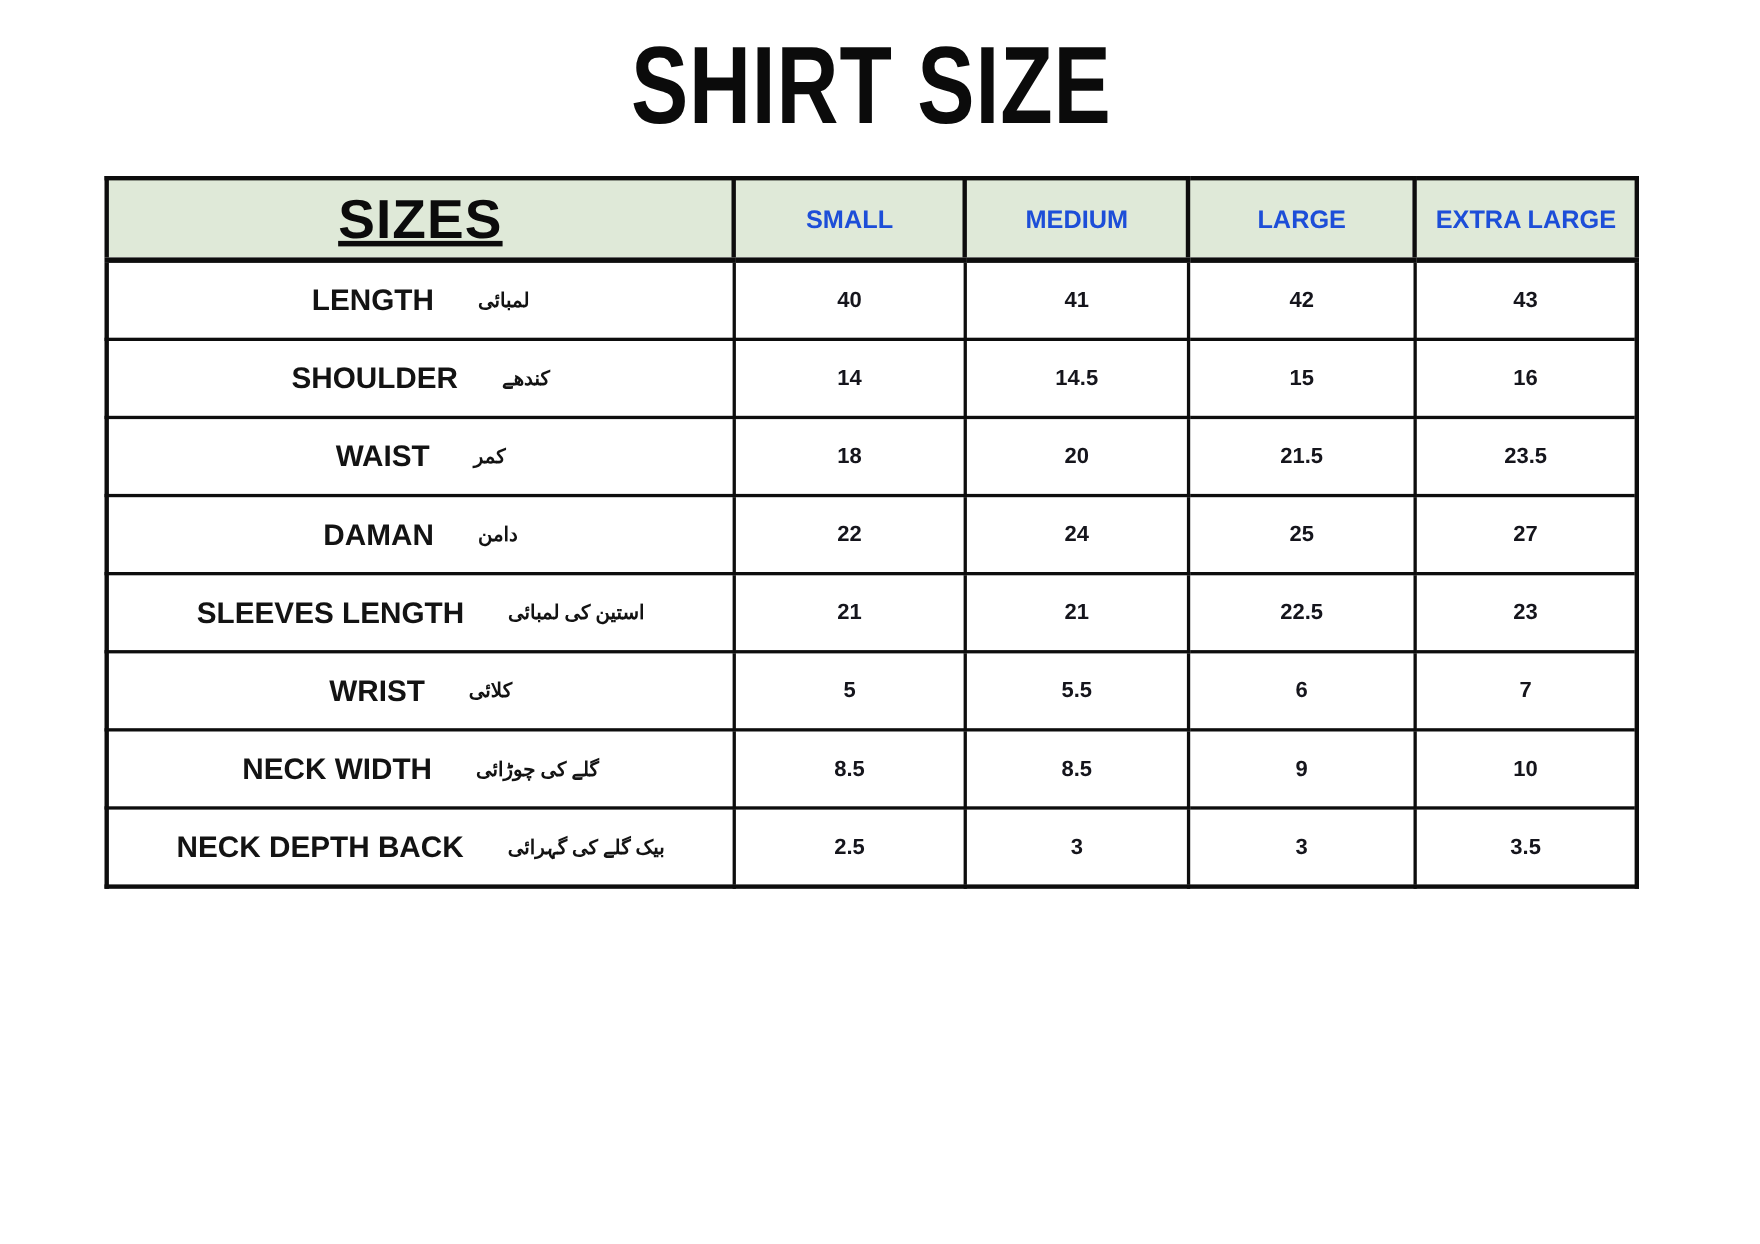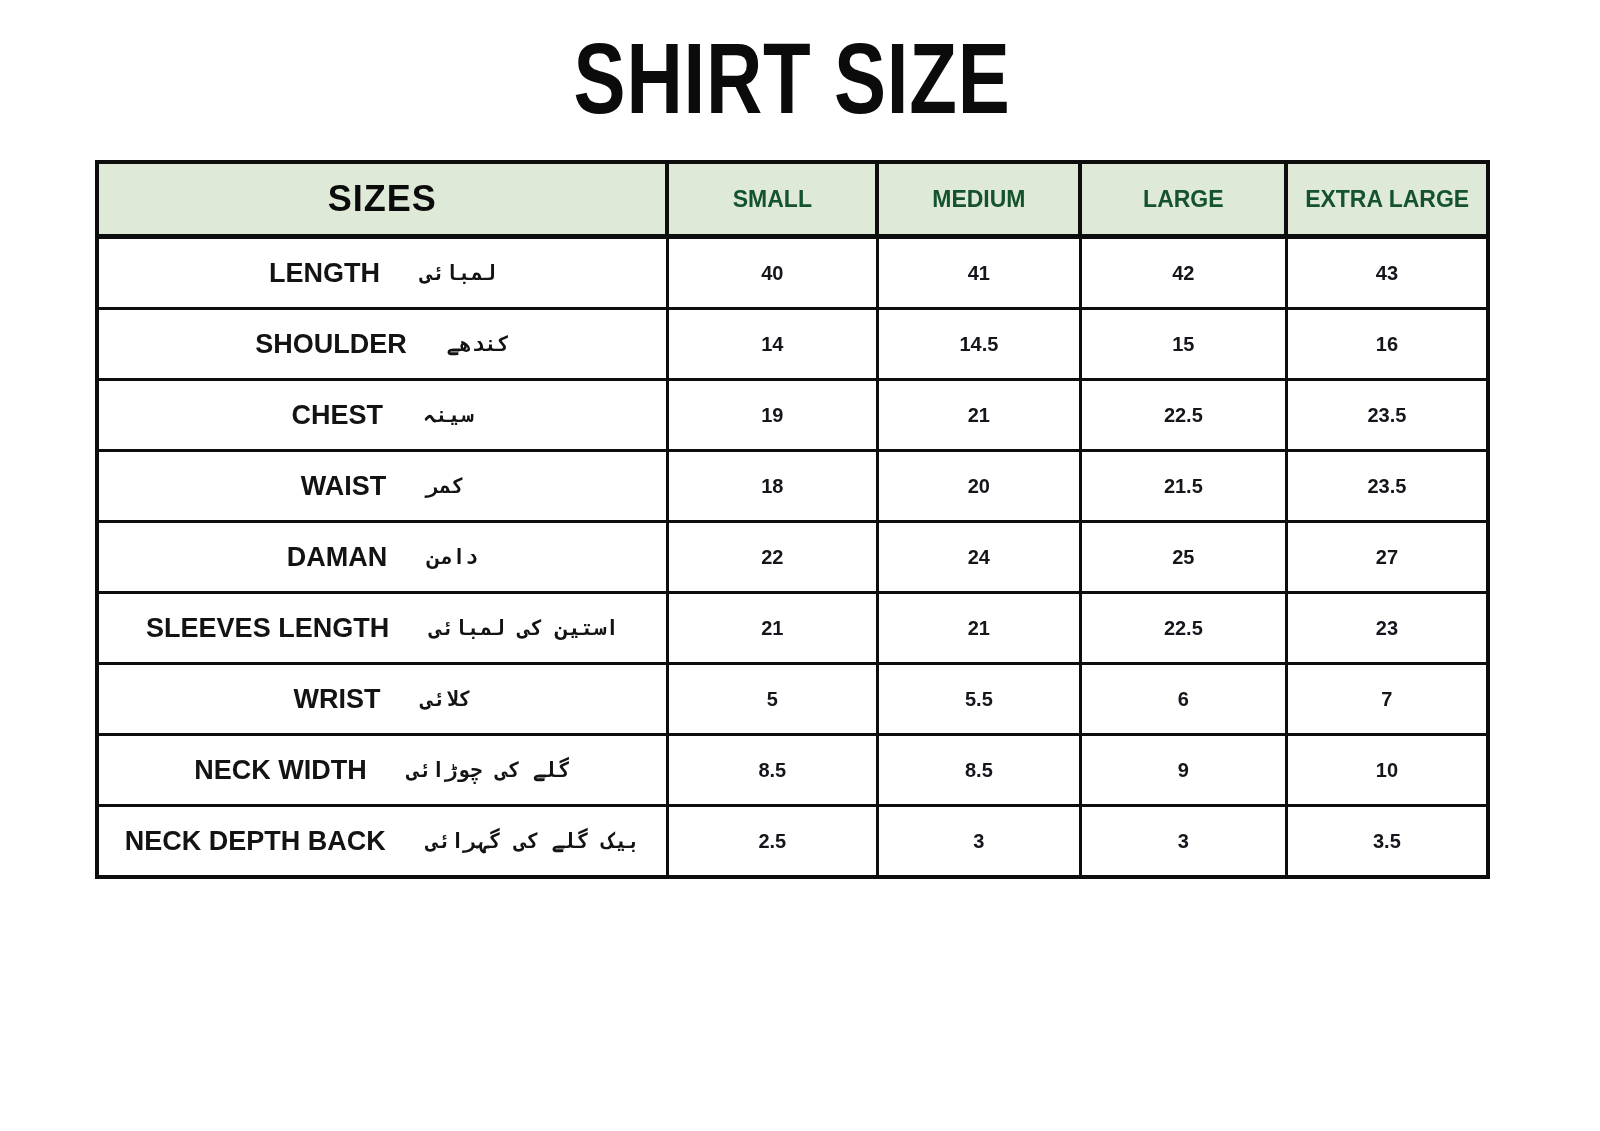--- a/index.html
+++ b/index.html
@@ -54,46 +54,47 @@
   table.size-table th {
     background: #dfe9d8;
     height: 70px;
     border-width: 4px;
     border-bottom-width: 5px;
   }
   table.size-table {
     border: 4px solid #0d0d0d;
   }
   th.sizes-head {
-    font-size: 36px;
+    font-size: 50px;
     font-weight: 700;
     letter-spacing: 1px;
     color: #0b0b0b;
+    text-decoration: underline;
   }
   th.col-head {
     font-size: 23px;
     font-weight: 700;
-    color: #14532d;
+    color: #1d4ed8;
   }
   td.label-cell {
     height: 68px;
   }
   .label-inner {
     display: flex;
     align-items: center;
     justify-content: center;
     gap: 40px;
     font-size: 27px;
     font-weight: 700;
     color: #131313;
     white-space: nowrap;
   }
   .urdu {
-    font-family: Liberation Mono, monospace;
-    font-size: 21px;
+    font-family: Liberation Serif, serif;
+    font-size: 18px;
     font-weight: 700;
     direction: rtl;
     unicode-bidi: isolate;
   }
   td.value-cell {
     font-size: 20px;
     font-weight: 700;
     color: #15151c;
   }
   col.c-label { width: 41%; }
@@ -148,32 +149,20 @@
             </div>
           </td>
           <td class="value-cell">14</td>
           <td class="value-cell">14.5</td>
           <td class="value-cell">15</td>
           <td class="value-cell">16</td>
         </tr>
         <tr>
           <td class="label-cell">
             <div class="label-inner">
-              <span>CHEST</span>
-              <span class="urdu" dir="rtl">سینہ</span>
-            </div>
-          </td>
-          <td class="value-cell">19</td>
-          <td class="value-cell">21</td>
-          <td class="value-cell">22.5</td>
-          <td class="value-cell">23.5</td>
-        </tr>
-        <tr>
-          <td class="label-cell">
-            <div class="label-inner">
               <span>WAIST</span>
               <span class="urdu" dir="rtl">کمر</span>
             </div>
           </td>
           <td class="value-cell">18</td>
           <td class="value-cell">20</td>
           <td class="value-cell">21.5</td>
           <td class="value-cell">23.5</td>
         </tr>
         <tr>

